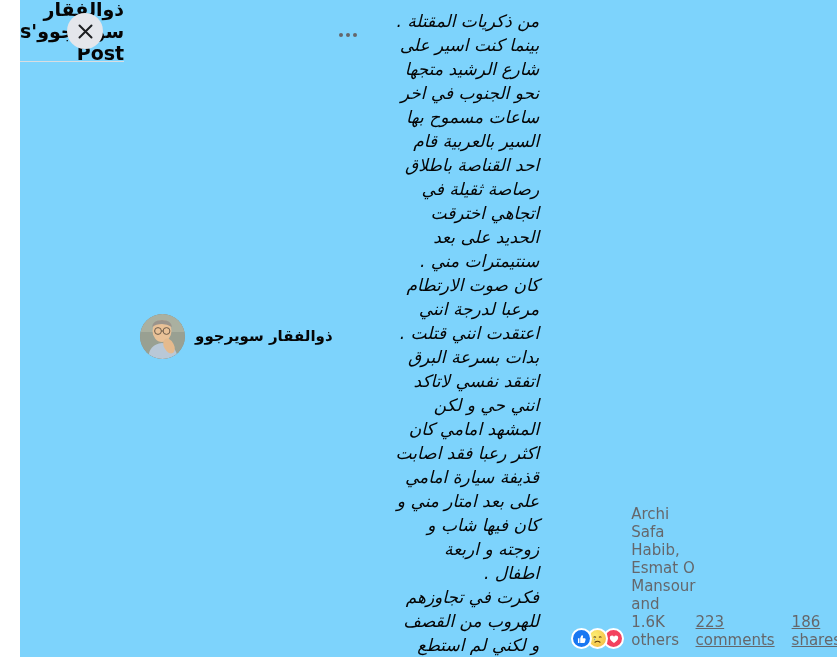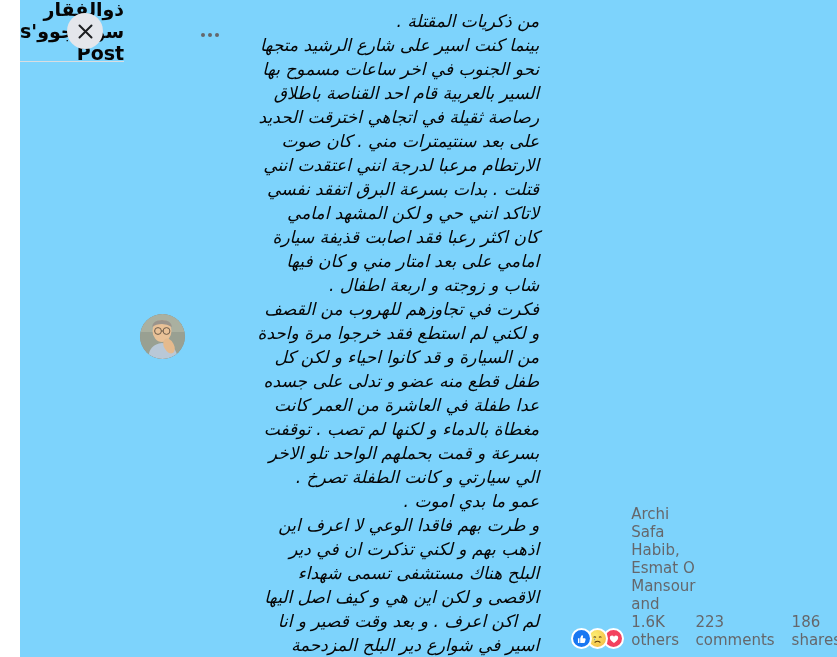--- a/index.html
+++ b/index.html
@@ -74,21 +74,21 @@
     width: 21px; height: 21px; border-radius: 50%;
     border: 2px solid #fff; display: flex; align-items: center; justify-content: center;
     position: relative;
   }
   .reaction + .reaction { margin-left: -5px; }
   .reaction.like { background: #1877f2; z-index: 3; }
   .reaction.sad  { background: radial-gradient(circle at 35% 30%, #fced72, #f5b63c); z-index: 2; }
   .reaction.love { background: #f3425f; z-index: 1; }
   .summary-text { font-size: 15px; color: #65676b; flex: 1 1 auto; }
   .counts { display: flex; gap: 17px; font-size: 15px; color: #65676b; }
-  .counts span { cursor: pointer; }
+  .counts span { cursor: pointer; text-decoration: underline; }
 </style>
 </head>
 <body>
 
 <div class="page">
 
   <div class="modal-header">
     <div class="modal-title">ذوالفقار سويرجوو's Post</div>
     <button class="close-btn">
       <span style="display:flex">
@@ -114,20 +114,21 @@
           <ellipse cx="22" cy="17" rx="9.5" ry="11" fill="#e9c197"></ellipse>
           <path d="M12 13 Q13 6 22 6 Q31 6 32 13 Q27 10 22 10 Q16 10 12 13 Z" fill="#9a948c"></path>
           <circle cx="18" cy="17" r="3.4" fill="none" stroke="#6b5b4a" stroke-width="1"></circle>
           <circle cx="26.5" cy="17" r="3.4" fill="none" stroke="#6b5b4a" stroke-width="1"></circle>
           <path d="M21.4 17 L23.2 17" stroke="#6b5b4a" stroke-width="1"></path>
           <ellipse cx="29" cy="32" rx="5" ry="8" fill="#e5ba8d" transform="rotate(-28 29 32)"></ellipse>
         </g>
       </svg>
     </div>
     <div class="author-block">
+      <div class="author-name">ذوالفقار سويرجوو</div>
     </div>
     <button class="menu-btn" aria-label="options">
       <i></i>
         <i></i>
         <i></i>
     </button>
   </div>
 
   <div class="post-body">من ذكريات المقتلة .
 بينما كنت اسير على شارع الرشيد متجها نحو الجنوب في اخر ساعات مسموح بها السير بالعربية قام احد القناصة باطلاق رصاصة ثقيلة في اتجاهي اخترقت الحديد على بعد سنتيمترات مني . كان صوت الارتطام مرعبا لدرجة انني اعتقدت انني قتلت . بدات بسرعة البرق اتفقد نفسي لاتاكد انني حي و لكن المشهد امامي كان اكثر رعبا فقد اصابت قذيفة سيارة امامي على بعد امتار مني و كان فيها شاب و زوجته و اربعة اطفال .

